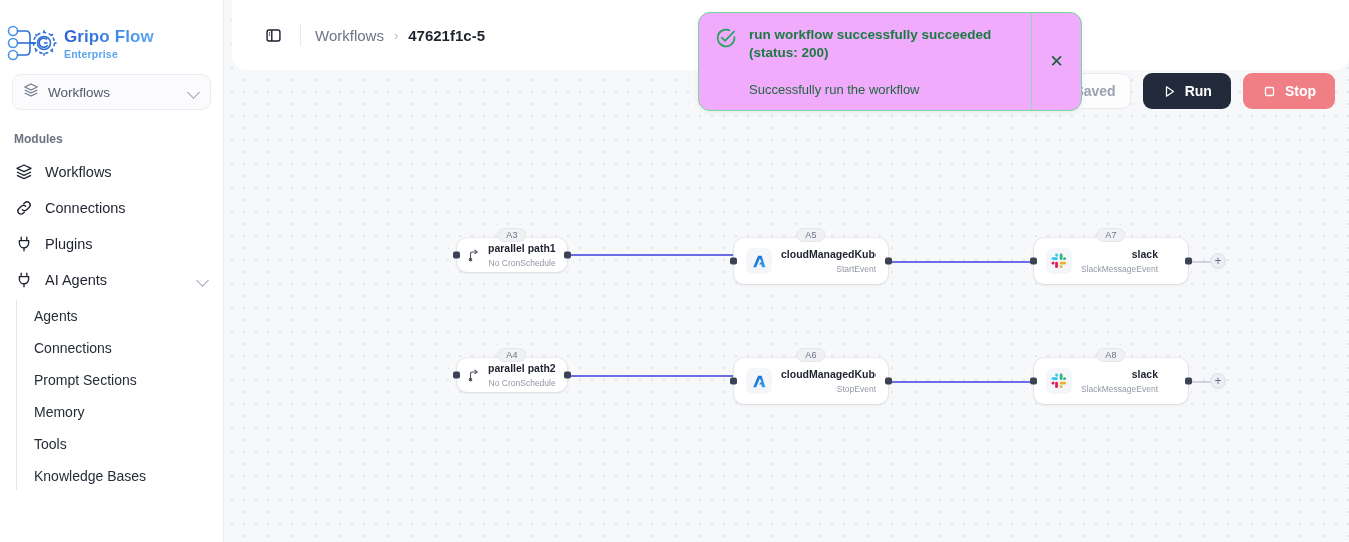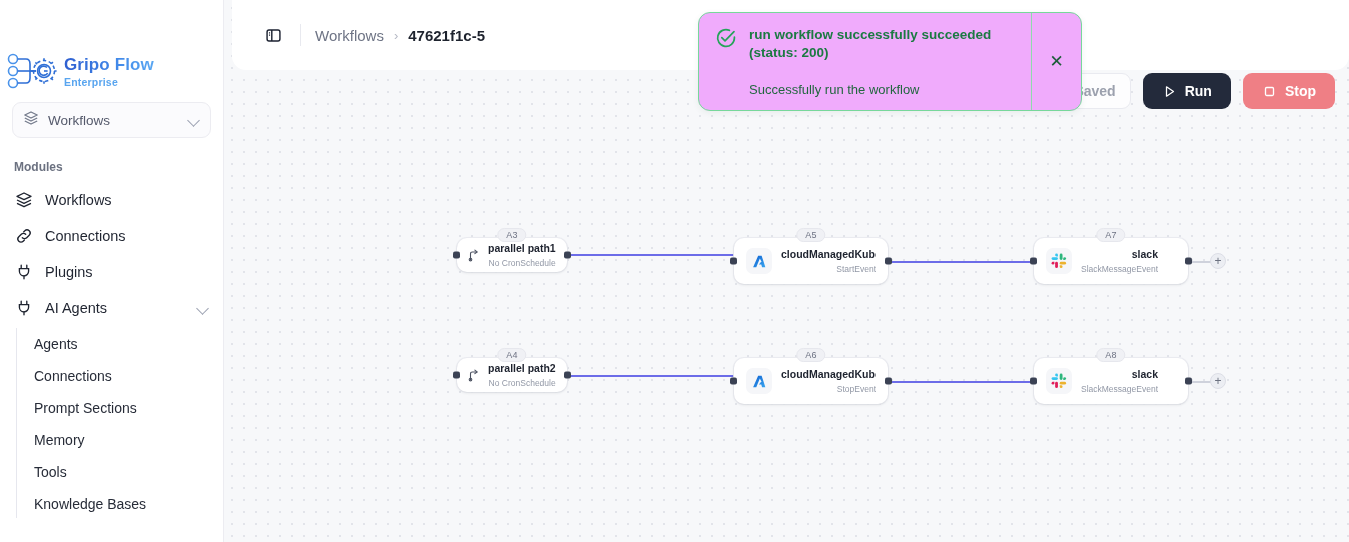--- a/index.html
+++ b/index.html
@@ -13,21 +13,21 @@
 
   
   .sidebar {
     width: 224px; height: 542px;
     background: #ffffff;
     border-right: 1px solid #ececf1;
     flex: 0 0 224px;
     position: relative;
     z-index: 5;
   }
-  .brand { display: flex; align-items: center; padding: 14px 0 0 6px; height: 72px; margin-top: 28px; }
+  .brand { display: flex; align-items: center; padding: 14px 0 0 6px; height: 72px; }
   .brand-mark { width: 56px; height: 52px; flex: 0 0 56px; }
   .brand-text { margin-left: 2px; }
   .brand-title {
     font-size: 17px; font-weight: bold; letter-spacing: .1px;
     background: linear-gradient(90deg,#2f5fd0 0%,#3f86e8 55%,#5aa7f2 100%);
     -webkit-background-clip: text; background-clip: text; color: #2f5fd0;
     -webkit-text-fill-color: transparent;
   }
   .brand-sub { font-size: 10.5px; font-weight: bold; color: #59a5ef; margin-top: 1px; letter-spacing: .2px; }
 

